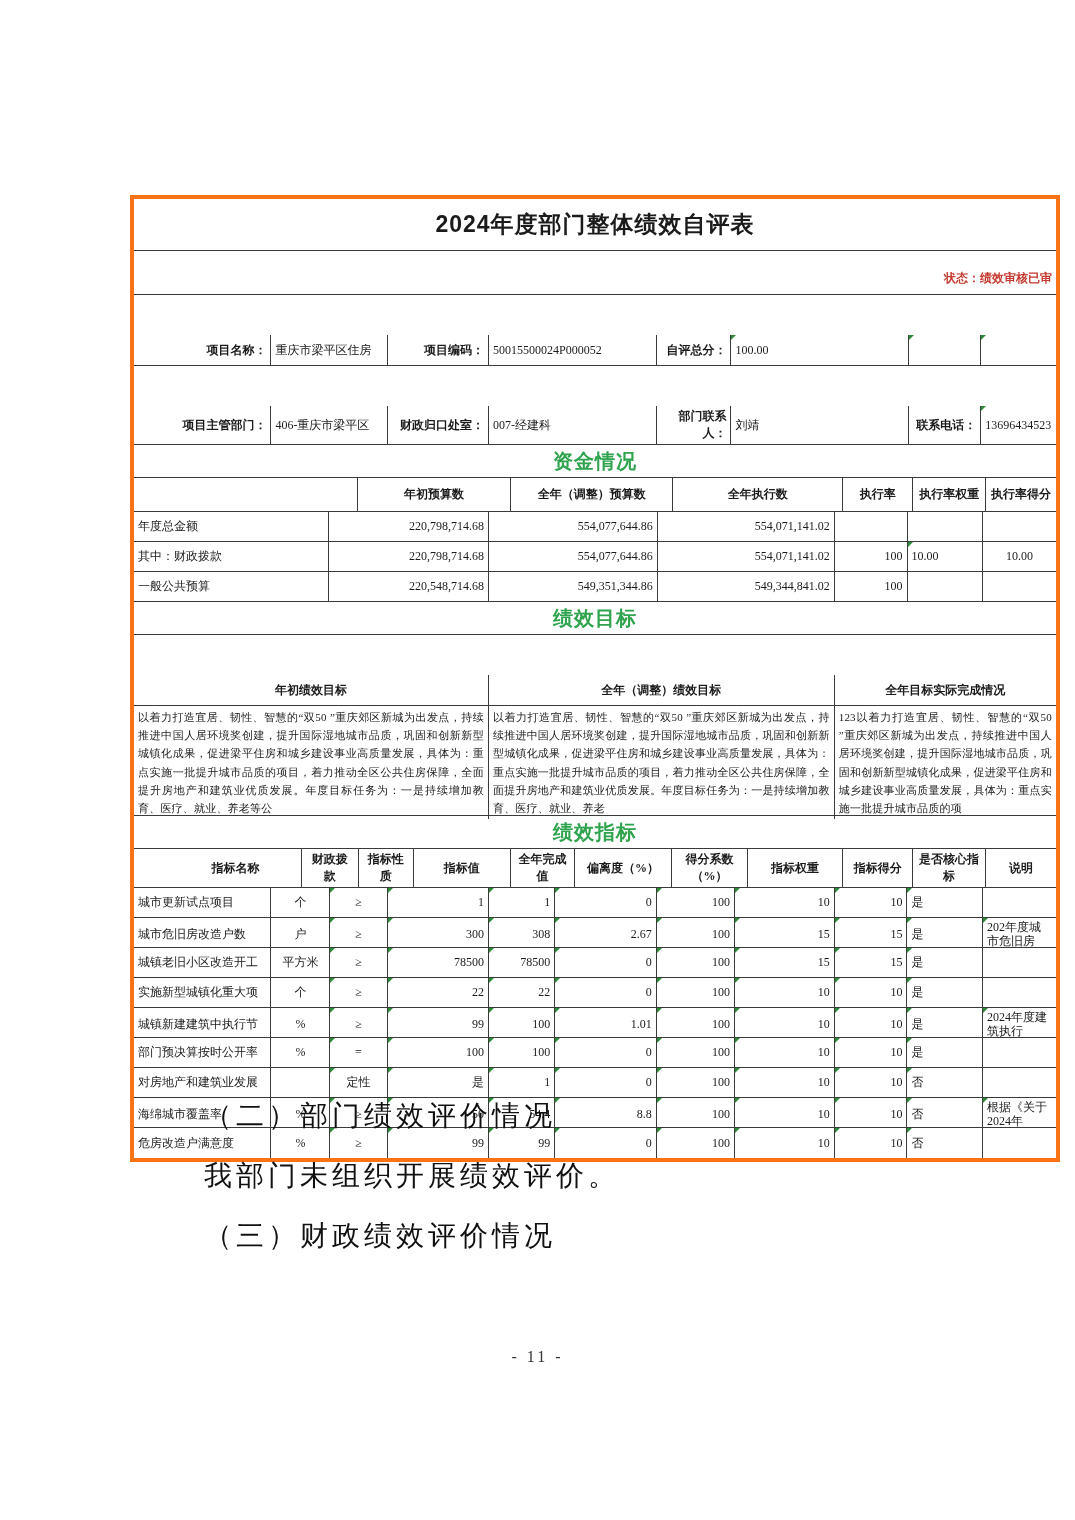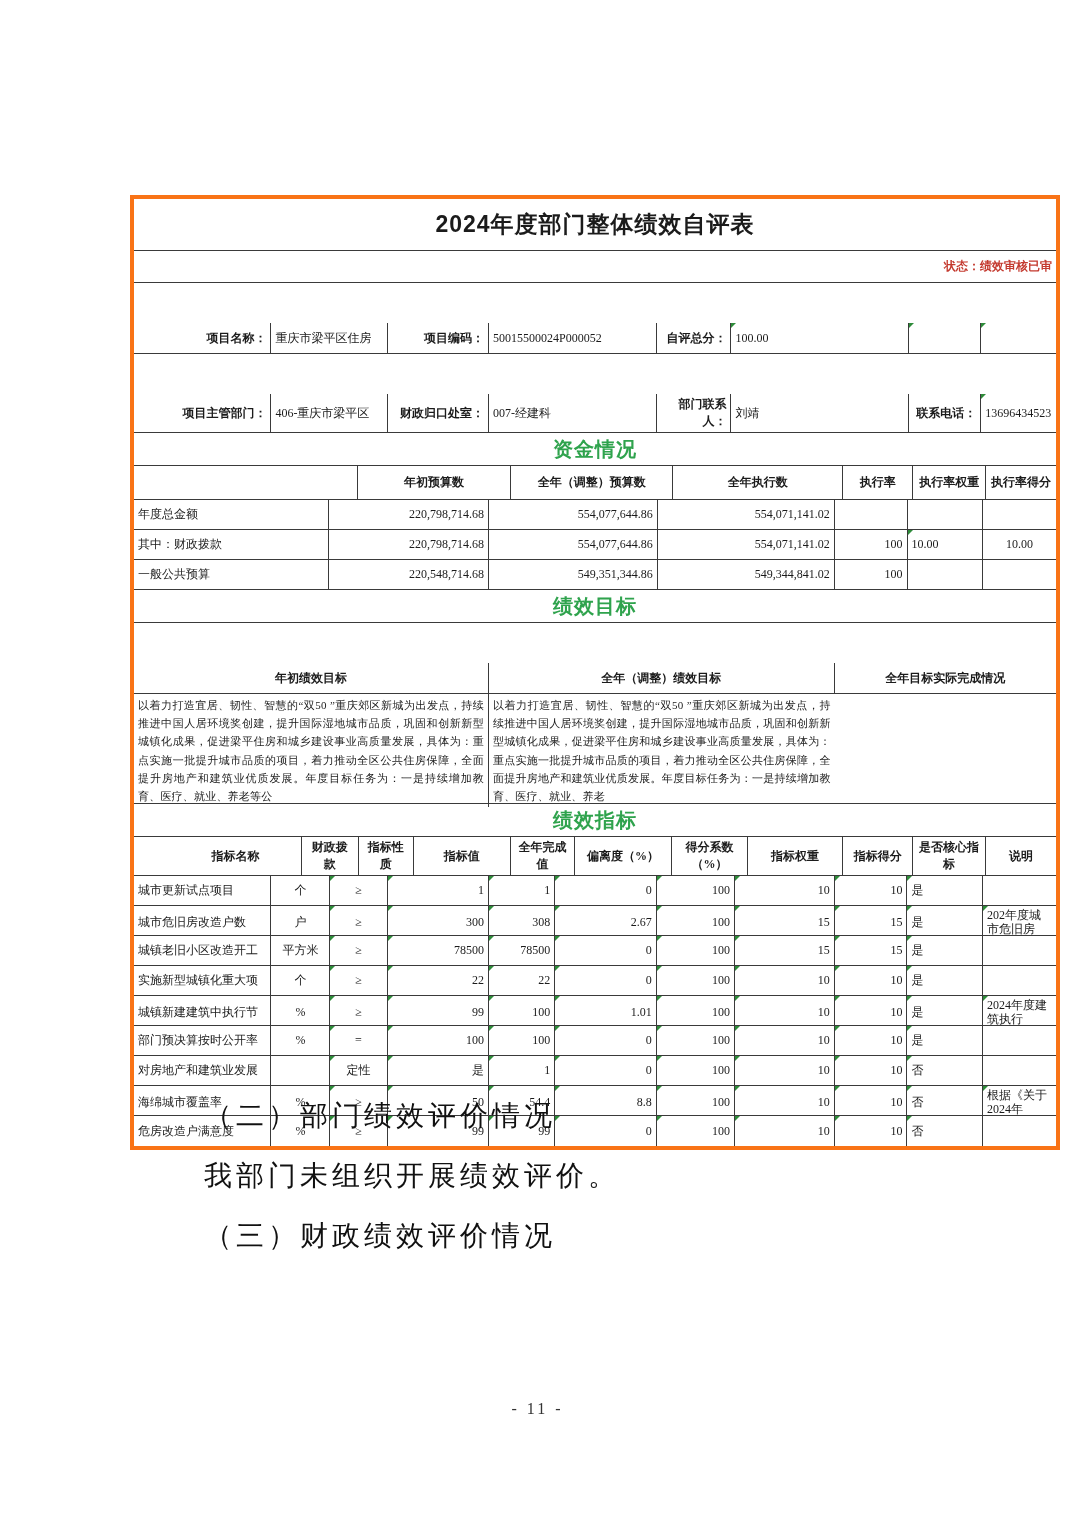--- a/index.html
+++ b/index.html
@@ -24,21 +24,21 @@
   }
   .row > div:last-child { border-right:none; }
 
   
   .g-info  { grid-template-columns:14.9% 12.6% 11% 18.2% 8.1% 19.3% 7.8% 8.1%; }
   .g-funds { grid-template-columns:21.2% 17.3% 18.3% 19.2% 7.9% 8.2% 7.9%; }
   .g-goals { grid-template-columns:38.5% 37.5% 24%; }
   .g-ind   { grid-template-columns:14.9% 6.4% 6.2% 11% 7.2% 11% 8.5% 10.8% 7.9% 8.2% 7.9%; }
 
   .h-title  { min-height:51px; }
-  .h-status { min-height:31px; }
+  .h-status { min-height:31px;margin-top:12px; }
   .h-33 { min-height:31px;margin-top:40px; }
   .h-34 { min-height:32px; }
   .h-37 { min-height:34px;padding-left:36px; }
   .h-32 { min-height:30px; max-height:30px; }
   .h-goal { min-height:110px; max-height:110px; }
 
   .title-cell {
     justify-content:center; font-family:"Liberation Sans","DejaVu Sans",sans-serif;
     font-weight:bold; font-size:23px; letter-spacing:1px;
   }
@@ -63,21 +63,21 @@
 
   
   .gt::before {
     content:""; position:absolute; left:0; top:0; width:0; height:0;
     border-top:5px solid #2e8b3a; border-right:5px solid transparent;
   }
 
   .body-text { position:absolute; left:204px; top:1100px; font-size:28px; letter-spacing:4px; color:#111; }
   .body-text .line { margin-bottom:28px; line-height:32px; }
   .page-footer {
-    position:absolute; left:0; top:1400px; width:100%;
+    position:absolute; left:0; top:1348px; width:100%;
     text-align:center; font-size:16px; letter-spacing:3px; color:#333;
   }
 </style>
 </head>
 <body>
 
 <div class="sheet">
 
   <div class="row">
     <div class="title-cell h-title" style="width:100%">2024年度部门整体绩效自评表</div>
@@ -155,20 +155,23 @@
     <div class="hdr">年初绩效目标</div>
     <div class="hdr">全年（调整）绩效目标</div>
     <div class="hdr">全年目标实际完成情况</div>
   </div>
   <div class="row g-goals h-goal">
     <div class="goal-text">
         <span>以着力打造宜居、韧性、智慧的“双50 ”重庆郊区新城为出发点，持续推进中国人居环境奖创建，提升国际湿地城市品质，巩固和创新新型城镇化成果，促进梁平住房和城乡建设事业高质量发展，具体为：重点实施一批提升城市品质的项目，着力推动全区公共住房保障，全面提升房地产和建筑业优质发展。年度目标任务为：一是持续增加教育、医疗、就业、养老等公</span>
       </div>
     <div class="goal-text">
         <span>以着力打造宜居、韧性、智慧的“双50 ”重庆郊区新城为出发点，持续推进中国人居环境奖创建，提升国际湿地城市品质，巩固和创新新型城镇化成果，促进梁平住房和城乡建设事业高质量发展，具体为：重点实施一批提升城市品质的项目，着力推动全区公共住房保障，全面提升房地产和建筑业优质发展。年度目标任务为：一是持续增加教育、医疗、就业、养老</span>
+      </div>
+    <div class="goal-text">
+        <span>123以着力打造宜居、韧性、智慧的“双50 ”重庆郊区新城为出发点，持续推进中国人居环境奖创建，提升国际湿地城市品质，巩固和创新新型城镇化成果，促进梁平住房和城乡建设事业高质量发展，具体为：重点实施一批提升城市品质的项</span>
       </div>
   </div>
 
   <div class="row">
     <div class="section-cell h-34" style="width:100%">绩效指标</div>
   </div>
   <div class="row g-ind h-37">
     <div class="hdr">指标名称</div>
     <div class="hdr">财政拨款</div>
     <div class="hdr">指标性质</div>

